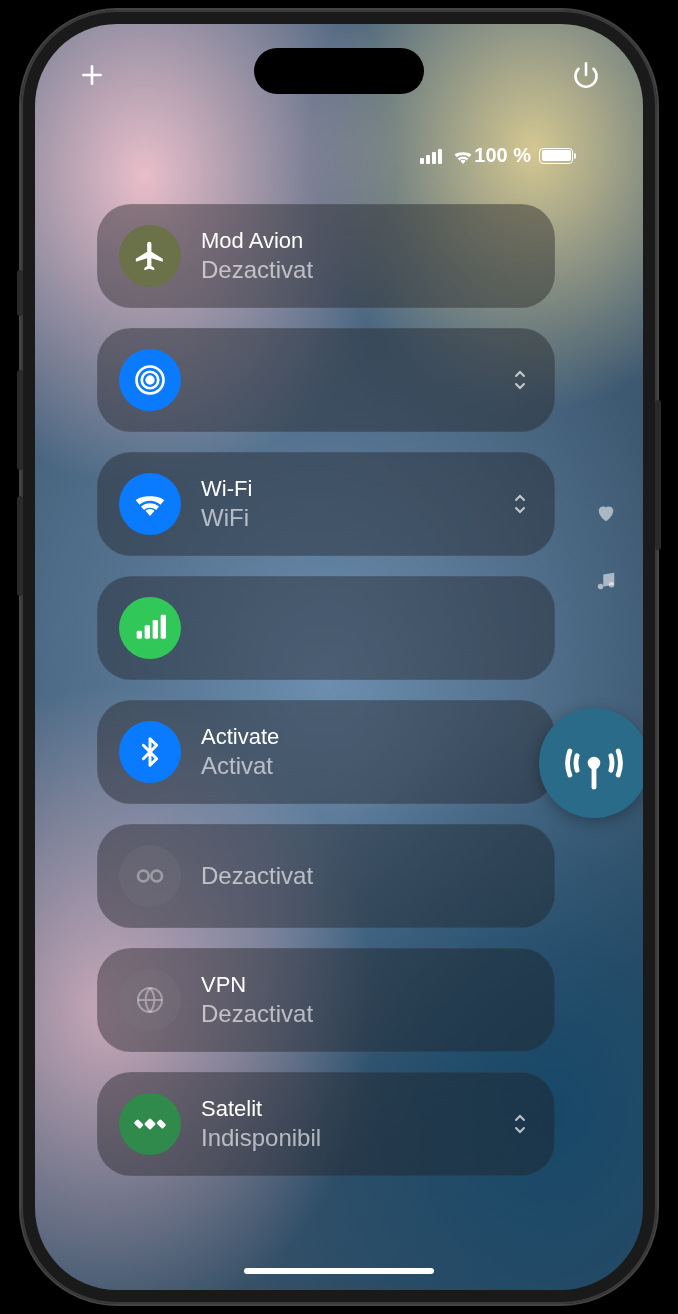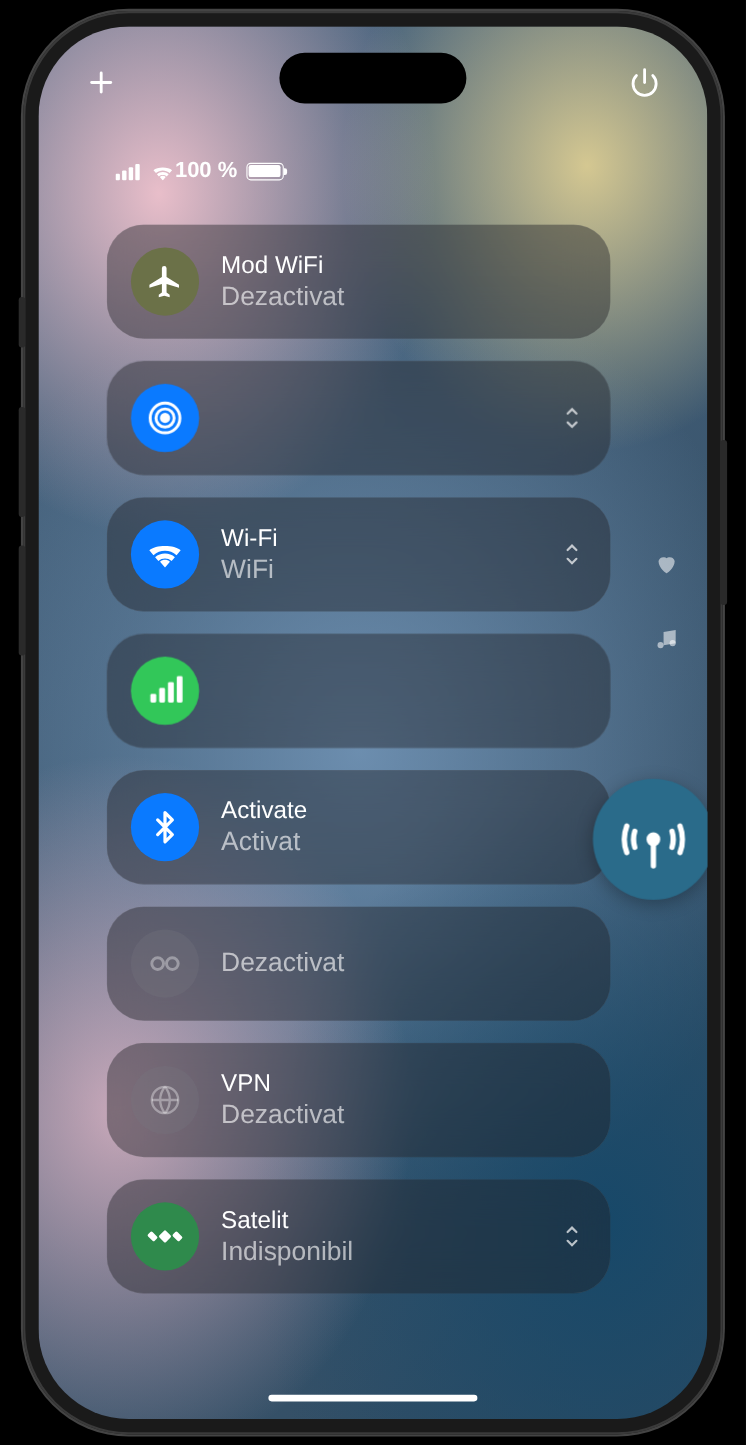--- a/index.html
+++ b/index.html
@@ -61,21 +61,21 @@
     display: flex;
     align-items: center;
     justify-content: center;
     color: #fff;
   }
   .status-bar {
     position: absolute;
     top: 120px;
     left: 0; right: 0;
     display: flex;
-    justify-content: flex-start;
+    justify-content: flex-end;
     align-items: center;
     padding: 0 70px;
     color: #fff;
     font-weight: 600;
     font-size: 20px;
   }
   .status-left { display: flex; align-items: center; gap: 8px; }
   .status-right { display: flex; align-items: center; gap: 8px; }
   .battery {
     width: 34px;
@@ -263,21 +263,21 @@
 
     <div class="controls">
 
       <div class="control-row">
         <div class="control-icon ic-olive">
           <svg width="34" height="34" viewBox="0 0 24 24" fill="#fff">
               <path d="M21 16v-2l-8-5V3.5a1.5 1.5 0 0 0-3 0V9l-8 5v2l8-2.5V19l-2 1.5V22l3.5-1 3.5 1v-1.5L13 19v-5.5l8 2.5z"></path>
             </svg>
         </div>
         <div class="control-text">
-          <div class="control-title">Mod WiFi</div>
+          <div class="control-title">Mod Avion</div>
           <div class="control-sub">Dezactivat</div>
         </div>
       </div>
 
       <div class="control-row">
         <div class="control-icon ic-blue">
           <svg width="36" height="36" viewBox="0 0 24 24" fill="none" stroke="#fff" stroke-width="1.8">
               <circle cx="12" cy="12" r="2.2" fill="#fff"></circle>
               <circle cx="12" cy="12" r="5.5"></circle>
               <circle cx="12" cy="12" r="9"></circle>

